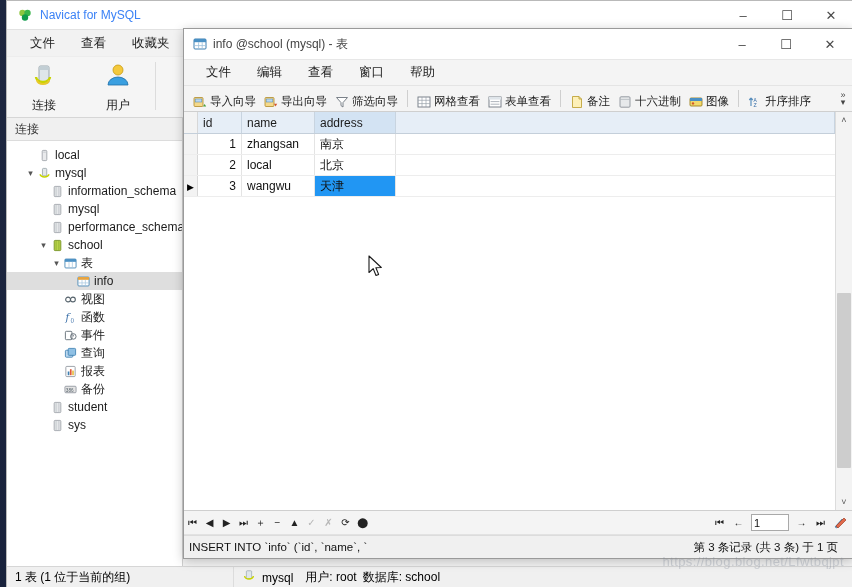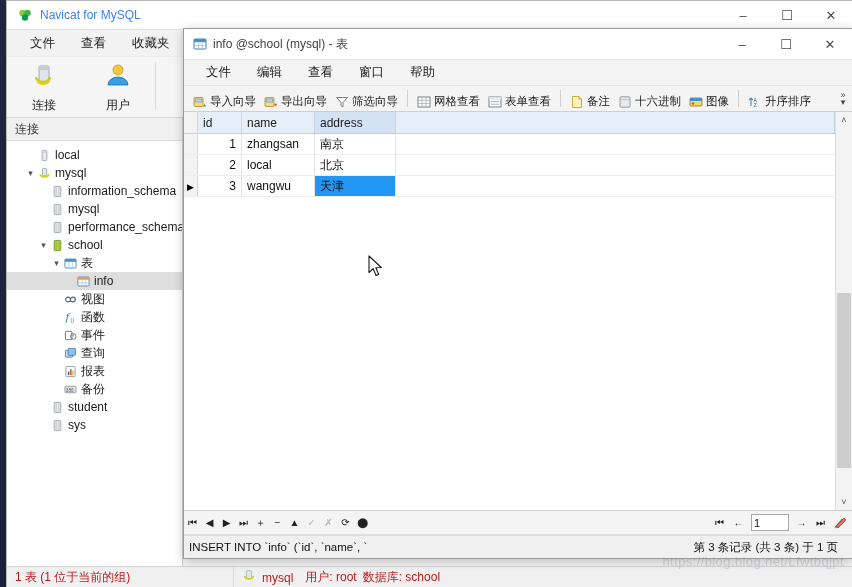--- a/index.html
+++ b/index.html
@@ -56,21 +56,21 @@
   .tr-row{height:18px;display:flex;align-items:center;white-space:nowrap;font-size:12px;color:#1b1b1b;}
   .tr-row.selected{background:#dedede;}
   .tw{width:13px;flex:0 0 auto;display:flex;align-items:center;justify-content:center;color:#555;font-size:9px;}
   .tr-ic{width:14px;height:14px;margin-right:4px;flex:0 0 auto;display:flex;align-items:center;justify-content:center;}
 
   
   #workspace{flex:1 1 auto;background:#f2f2f2;position:relative;min-width:0;}
 
   .statusbar{
     height:21px;flex:0 0 auto;background:#f0f0f0;border-top:1px solid #d6d6d6;
-    display:flex;align-items:center;font-size:12px;color:#b91c1c;
+    display:flex;align-items:center;font-size:12px;color:#000000;
   }
   .sbseg{display:flex;align-items:center;height:21px;padding:0 8px;}
   .sbseg.s1{width:210px;border-right:1px solid #dcdcdc;}
   .sbseg.s2{gap:6px;}
 
   
   #child-window{
     position:absolute;left:183px;top:28px;width:668px;height:529px;
     background:#f4f4f4;border:1px solid #9a9a9a;
     box-shadow:0 2px 10px rgba(0,0,0,.22);

